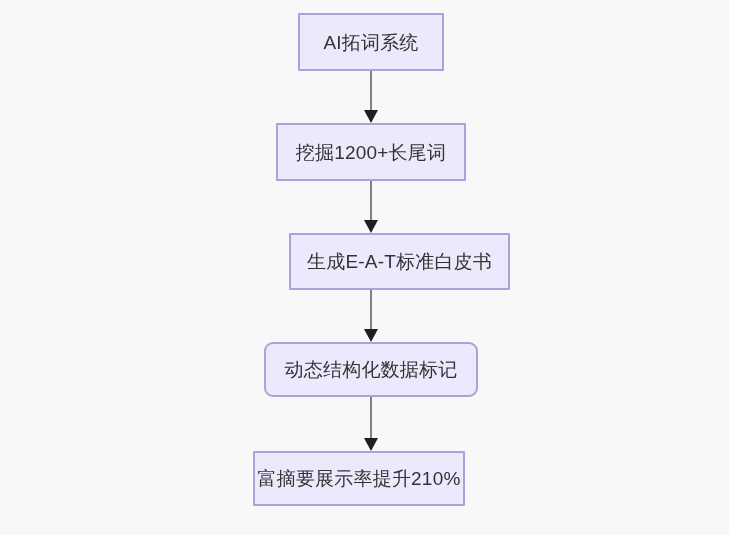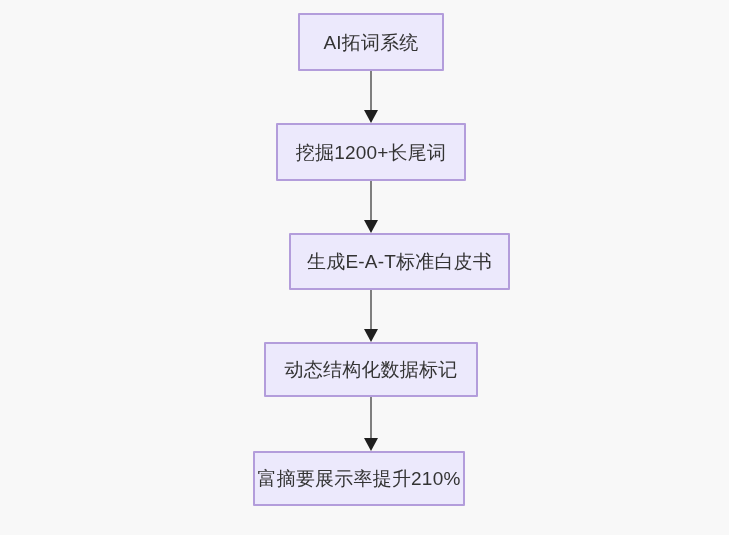--- a/index.html
+++ b/index.html
@@ -82,21 +82,21 @@
   </div>
 
   <div class="node" style="left:276px; top:123px; width:190px; height:58px;">
     <span class="node-label">挖掘1200+长尾词</span>
   </div>
 
   <div class="node" style="left:261px; top:233px; width:221px; height:57px;margin-left:28px;">
     <span class="node-label">生成E-A-T标准白皮书</span>
   </div>
 
-  <div class="node" style="left:264px; top:342px; width:214px; height:55px;">
+  <div class="node" style="left:264px; top:342px; width:214px; height:55px;border-radius:9px;">
     <span class="node-label">动态结构化数据标记</span>
   </div>
 
   <div class="node" style="left:253px; top:451px; width:212px; height:55px;">
     <span class="node-label">富摘要展示率提升210%</span>
   </div>
 
 </div>
 
 </body></html>

